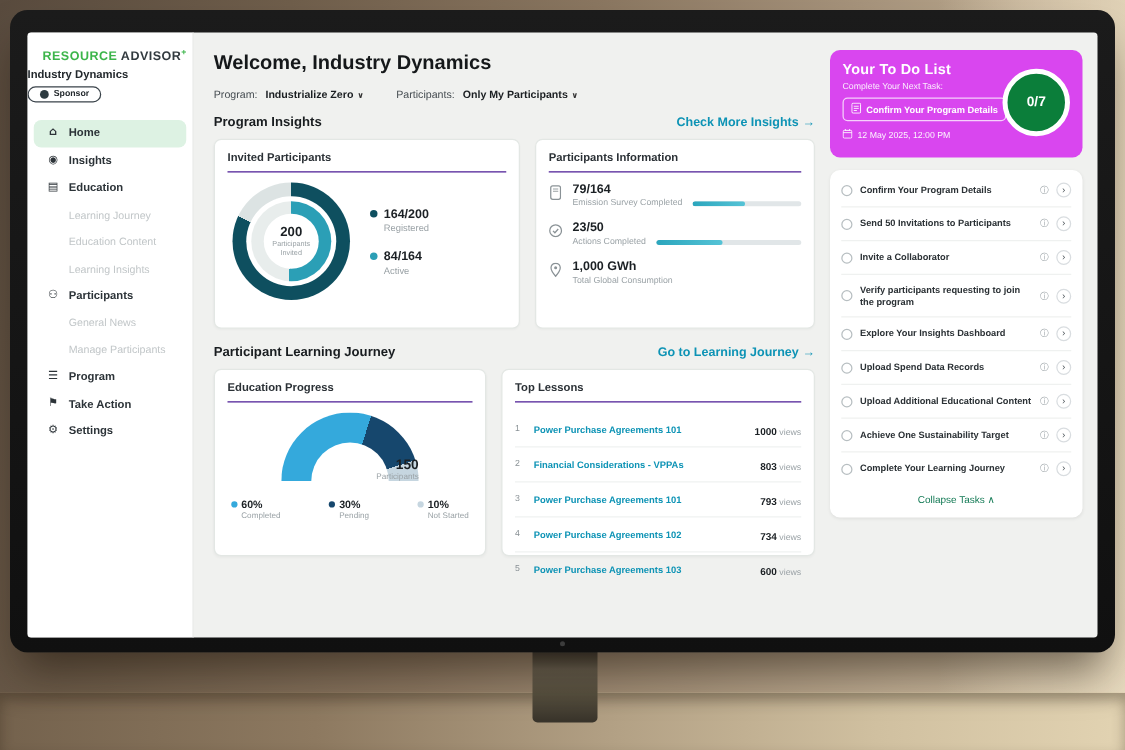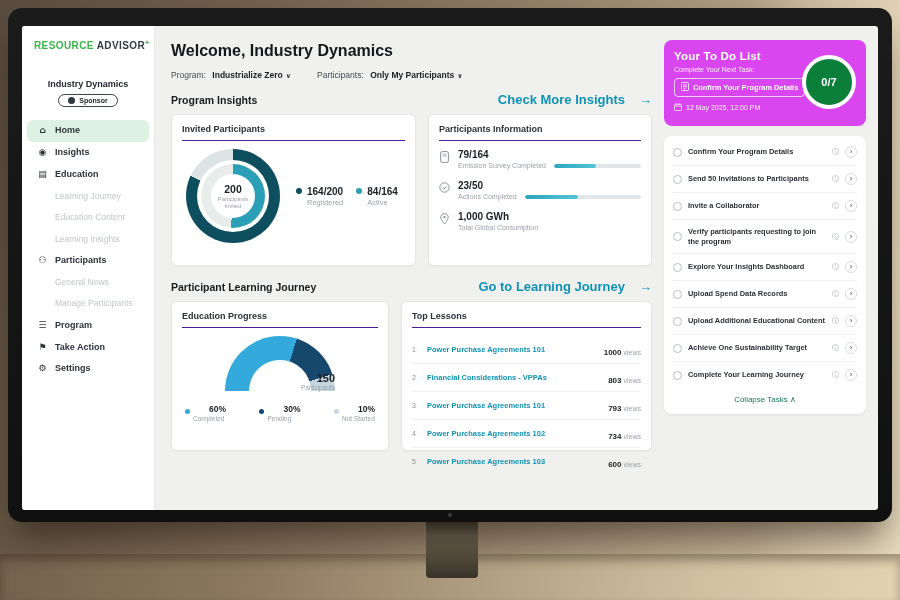--- a/index.html
+++ b/index.html
@@ -21,62 +21,62 @@
     border-radius:50%;background:#3c3c3c;}
   .screen{width:856px;height:484px;background:#f0f1ef;border-radius:3px;overflow:hidden;
     display:flex;color:#23282c;}
 
   
   .sidebar{width:133px;flex:none;background:#ffffff;border-right:1px solid #e6e8e6;box-sizing:border-box;}
   .logo{padding:13px 0 0 12px;font-size:10px;font-weight:700;letter-spacing:.4px;white-space:nowrap;}
   .logo-green{color:#3cb54a;}
   .logo-dark{color:#323a3f;}
   .logo sup{font-size:7px;color:#3cb54a;}
-  .org{text-align:center;margin-top:28px;}
+  .org{text-align:left;margin-top:3px;}
   .org-name{font-size:9px;font-weight:700;color:#23292d;}
   .role-pill{display:inline-flex;align-items:center;gap:4px;border:1px solid #3a434a;border-radius:10px;
     padding:2px 9px;font-size:7px;font-weight:700;color:#23292d;margin-top:5px;}
   .role-dot{width:7px;height:7px;border-radius:50%;background:#2c3a40;}
   .nav{margin-top:12px;}
   .nav-item{display:flex;align-items:center;gap:7px;padding:6px 10px;margin:0 5px;font-size:9px;
     font-weight:700;color:#2c3338;border-radius:6px;cursor:pointer;line-height:1.1;}
   .nav-item.active{background:#ddf2e3;}
   .nav-item.sub{padding-left:28px;color:#c1c6c8;font-weight:400;font-size:8.5px;}
   .nav-ic{width:11px;text-align:center;font-size:9px;font-family:"DejaVu Sans",sans-serif;color:#2c3338;}
 
   
   .main{flex:1;min-width:0;padding:14px 12px 0 16px;box-sizing:border-box;}
   .page-title{font-size:16px;font-weight:700;color:#15181a;margin:2px 0 10px;}
   .filters{display:flex;gap:26px;align-items:center;font-size:8.5px;color:#454c51;margin-bottom:12px;}
   .f-value{font-weight:700;color:#1b1f22;margin-left:4px;cursor:pointer;}
   .chev{font-size:6.5px;margin-left:3px;color:#333;font-family:"DejaVu Sans",sans-serif;}
   .sec-row{display:flex;justify-content:space-between;align-items:center;margin-bottom:7px;}
   .sec-row.second{margin-top:13px;}
   .sec-title{font-size:10.5px;font-weight:700;color:#191d20;}
-  .sec-link{font-size:13px;font-weight:700;color:#0d93b5;cursor:pointer;display:flex;align-items:center;gap:14px;text-align:right;}
+  .sec-link{font-size:10px;font-weight:700;color:#0d93b5;cursor:pointer;display:flex;align-items:center;gap:3px;text-align:right;}
   .cards{display:flex;gap:12px;}
   .card{background:#fff;border:1px solid #e3e7e4;border-radius:6px;padding:9px 10px;box-sizing:border-box;
     box-shadow:0 1px 2px rgba(0,0,0,0.03);}
   .card-title{font-size:9px;font-weight:700;color:#2b3136;padding-bottom:6px;border-bottom:1px solid #4c1d95;margin-bottom:8px;}
   .card-invited{width:245px;height:152px;}
   .card-pinfo{flex:1;height:152px;}
   .card-edu{width:218px;height:150px;}
   .card-lessons{flex:1;height:150px;}
 
   
   .invited-body{display:flex;align-items:center;gap:16px;padding-left:4px;margin-top:2px;}
   .donut{position:relative;width:94px;height:94px;flex:none;}
   .donut-ring-outer{position:absolute;inset:0;border-radius:50%;}
   .donut-gap{position:absolute;inset:11px;border-radius:50%;background:#fff;}
   .donut-ring-inner{position:absolute;inset:15px;border-radius:50%;}
   .donut-hole{position:absolute;inset:25px;border-radius:50%;background:#fff;display:flex;flex-direction:column;
     align-items:center;justify-content:center;text-align:center;}
   .donut-val{font-size:10.5px;font-weight:700;color:#1b2024;}
   .donut-lab{font-size:5.8px;color:#9aa2a6;line-height:1.2;margin-top:1px;width:34px;}
-  .legend-col{display:flex;gap:13px;}
+  .legend-col{display:flex;flex-direction:column;gap:13px;}
   .leg-item{display:flex;gap:5px;align-items:flex-start;}
   .leg-dot{width:6px;height:6px;border-radius:50%;margin-top:2px;flex:none;}
   .leg-val{font-size:10px;font-weight:700;color:#1b2024;}
   .leg-lab{font-size:7.5px;color:#9aa2a6;margin-top:1px;}
 
   
   .stat{display:flex;gap:8px;margin-bottom:11px;}
   .stat-ic{width:11px;flex:none;display:flex;justify-content:center;padding-top:2px;}
   .stat-body{flex:1;min-width:0;}
   .stat-val{font-size:10px;font-weight:700;color:#1b2024;}
@@ -87,21 +87,21 @@
 
   
   .gauge-wrap{width:110px;height:55px;margin:4px auto 0;position:relative;}
   .gauge-clip{position:absolute;inset:0;overflow:hidden;}
   .gauge-arc{position:absolute;left:0;top:0;width:110px;height:110px;border-radius:50%;}
   .gauge-hole{position:absolute;left:24px;top:24px;width:62px;height:62px;border-radius:50%;background:#fff;}
   .gauge-center{position:absolute;left:0;right:0;bottom:0;text-align:right;}
   .gauge-val{font-size:11px;font-weight:700;color:#1b2024;}
   .gauge-lab{font-size:6.5px;color:#9aa2a6;}
   .ep-legend{display:flex;justify-content:space-between;margin-top:13px;padding:0 3px;}
-  .ep-top{display:flex;align-items:flex-end;gap:19px;}
+  .ep-top{display:flex;align-items:center;gap:3px;}
   .ep-dot{width:5px;height:5px;border-radius:50%;flex:none;}
   .ep-val{font-size:8.5px;font-weight:700;color:#1b2024;}
   .ep-lab{font-size:6.5px;color:#9aa2a6;margin:1px 0 0 8px;}
 
   
   .lesson{display:flex;align-items:center;gap:7px;padding:4.5px 0;border-bottom:1px solid #f0f2f1;}
   .lesson:last-child{border-bottom:none;}
   .l-rank{color:#8a9296;width:8px;font-size:7px;flex:none;}
   .l-title{color:#0d93b5;font-weight:600;font-size:7.5px;flex:1;white-space:nowrap;overflow:hidden;cursor:pointer;}
   .l-views{white-space:nowrap;}

